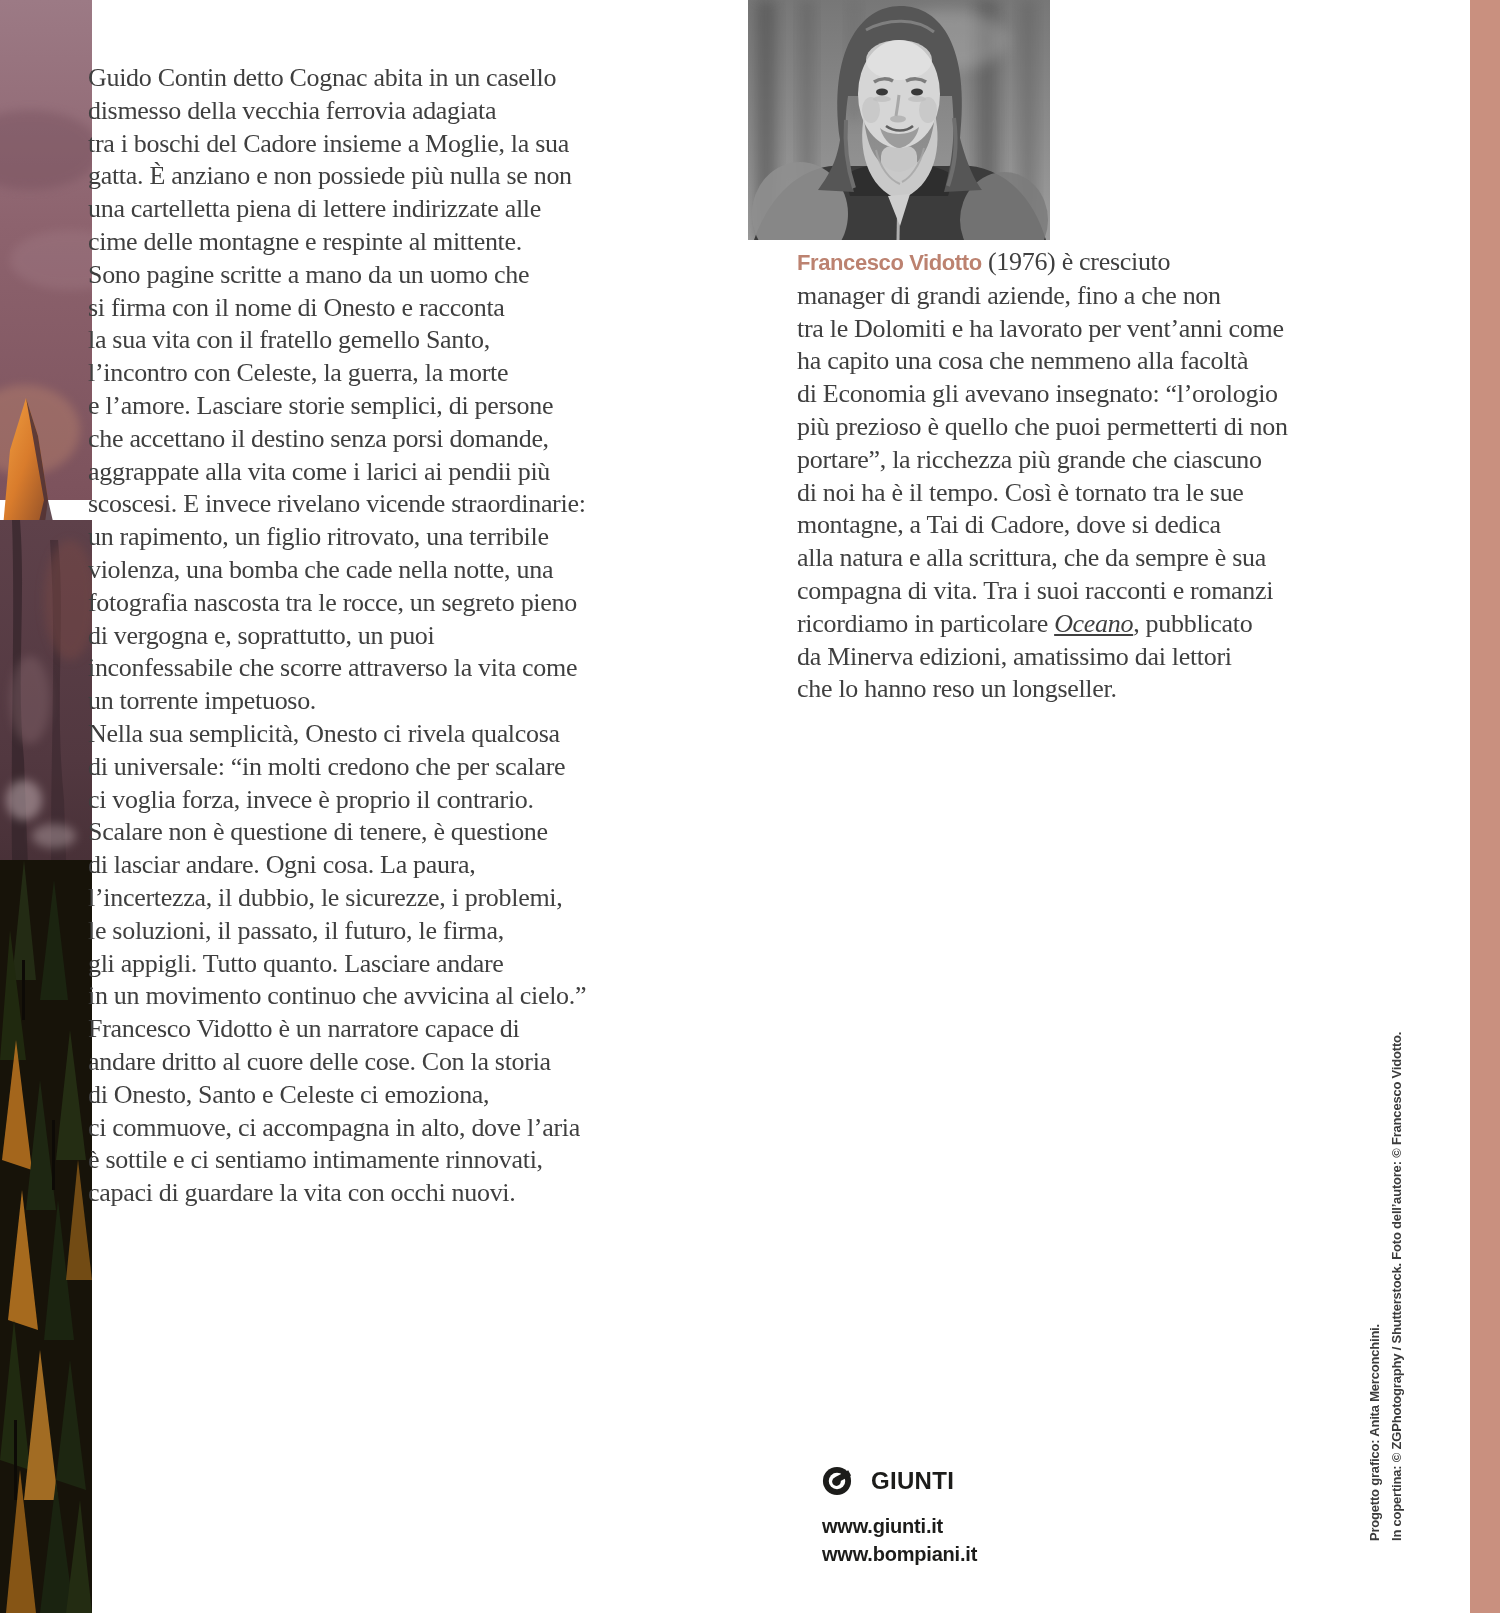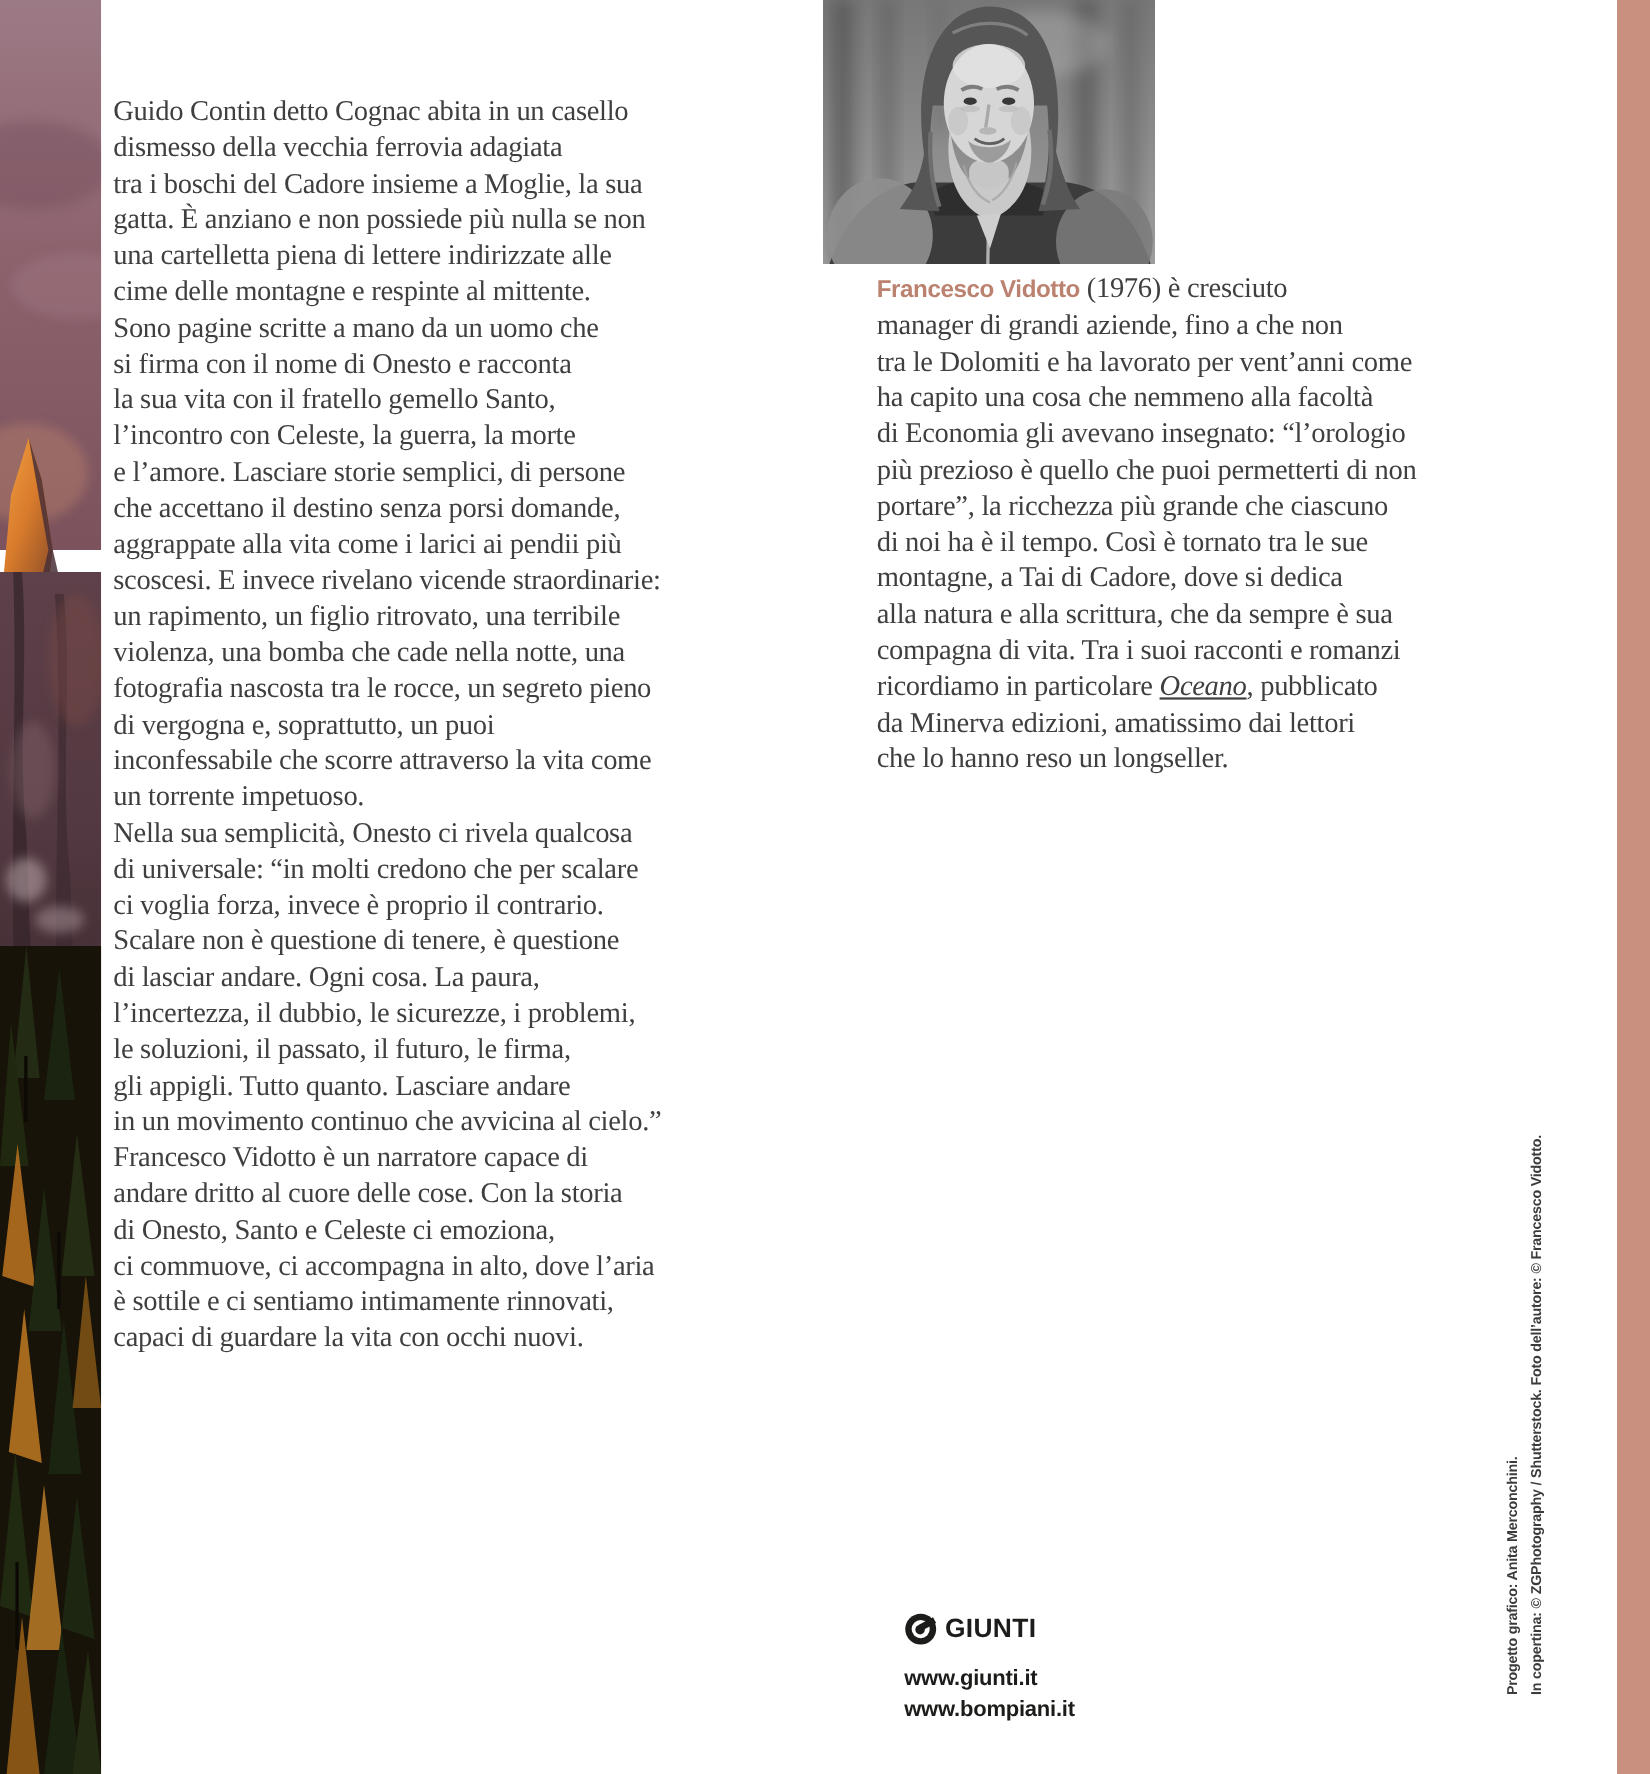--- a/index.html
+++ b/index.html
@@ -18,33 +18,33 @@
 
   
   .photo{position:absolute;left:748px;top:0;width:302px;height:240px;overflow:hidden;}
   .photo svg{display:block;}
 
   
   .text-col{
     position:absolute;color:#3f3f3f;font-size:26px;line-height:32.8px;
     letter-spacing:-0.3px;white-space:nowrap;
   }
-  .left-col{left:103px;top:62px;margin-top:23px;}
+  .left-col{left:88px;top:62px;}
   .right-col{left:797px;top:246px;}
   .line{white-space:nowrap;}
   .seg-accent{
     font-family:"Liberation Sans", sans-serif;font-weight:700;
     color:#bc8270;font-size:22px;letter-spacing:-0.4px;
   }
   .seg-italic{font-style:italic;text-decoration:underline;}
   .seg-pre,.seg-post,.seg-text{font:inherit;}
 
   
   .publisher{position:absolute;left:822px;top:1466px;color:#1c1c1a;}
-  .logo-row{display:flex;align-items:center;gap:7px;}
+  .logo-row{display:flex;align-items:center;gap:19px;}
   .logo-text{
     font-family:"Liberation Sans", sans-serif;font-weight:700;
     font-size:24px;letter-spacing:0.3px;color:#1c1c1a;
   }
   .urls{
     margin-top:16px;font-family:"Liberation Sans", sans-serif;font-weight:700;
     font-size:20px;line-height:28px;color:#1c1c1a;letter-spacing:-0.2px;
   }
 
   

